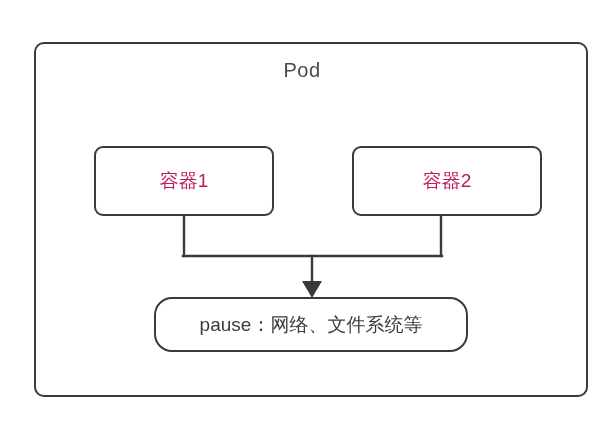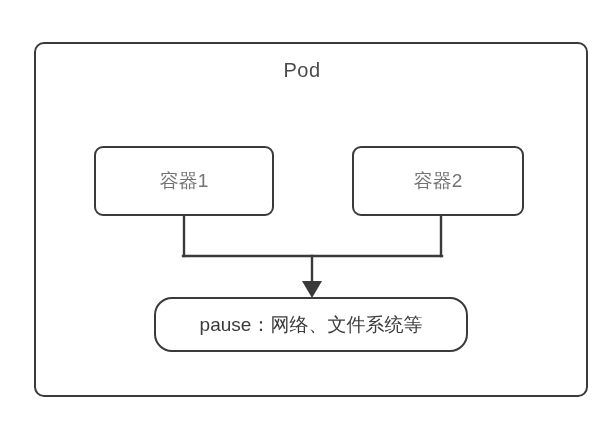--- a/index.html
+++ b/index.html
@@ -47,34 +47,34 @@
     box-sizing: border-box;
     border: 2px solid #3a3a3a;
     border-radius: 9px;
     background: #ffffff;
     display: flex;
     align-items: center;
     justify-content: center;
   }
   .ctr-box .label {
     font-size: 19px;
-    color: #737373;
+    color: #be185d;
     line-height: 24px;
     white-space: nowrap;
   }
   #ctr1 {
     left: 94px;
     top: 146px;
     width: 180px;
     height: 70px;
   }
   #ctr2 {
     left: 352px;
     top: 146px;
-    width: 172px;
+    width: 190px;
     height: 70px;
   }
   .pause-box {
     position: absolute;
     left: 154px;
     top: 297px;
     width: 314px;
     height: 55px;
     box-sizing: border-box;
     border: 2px solid #3a3a3a;

